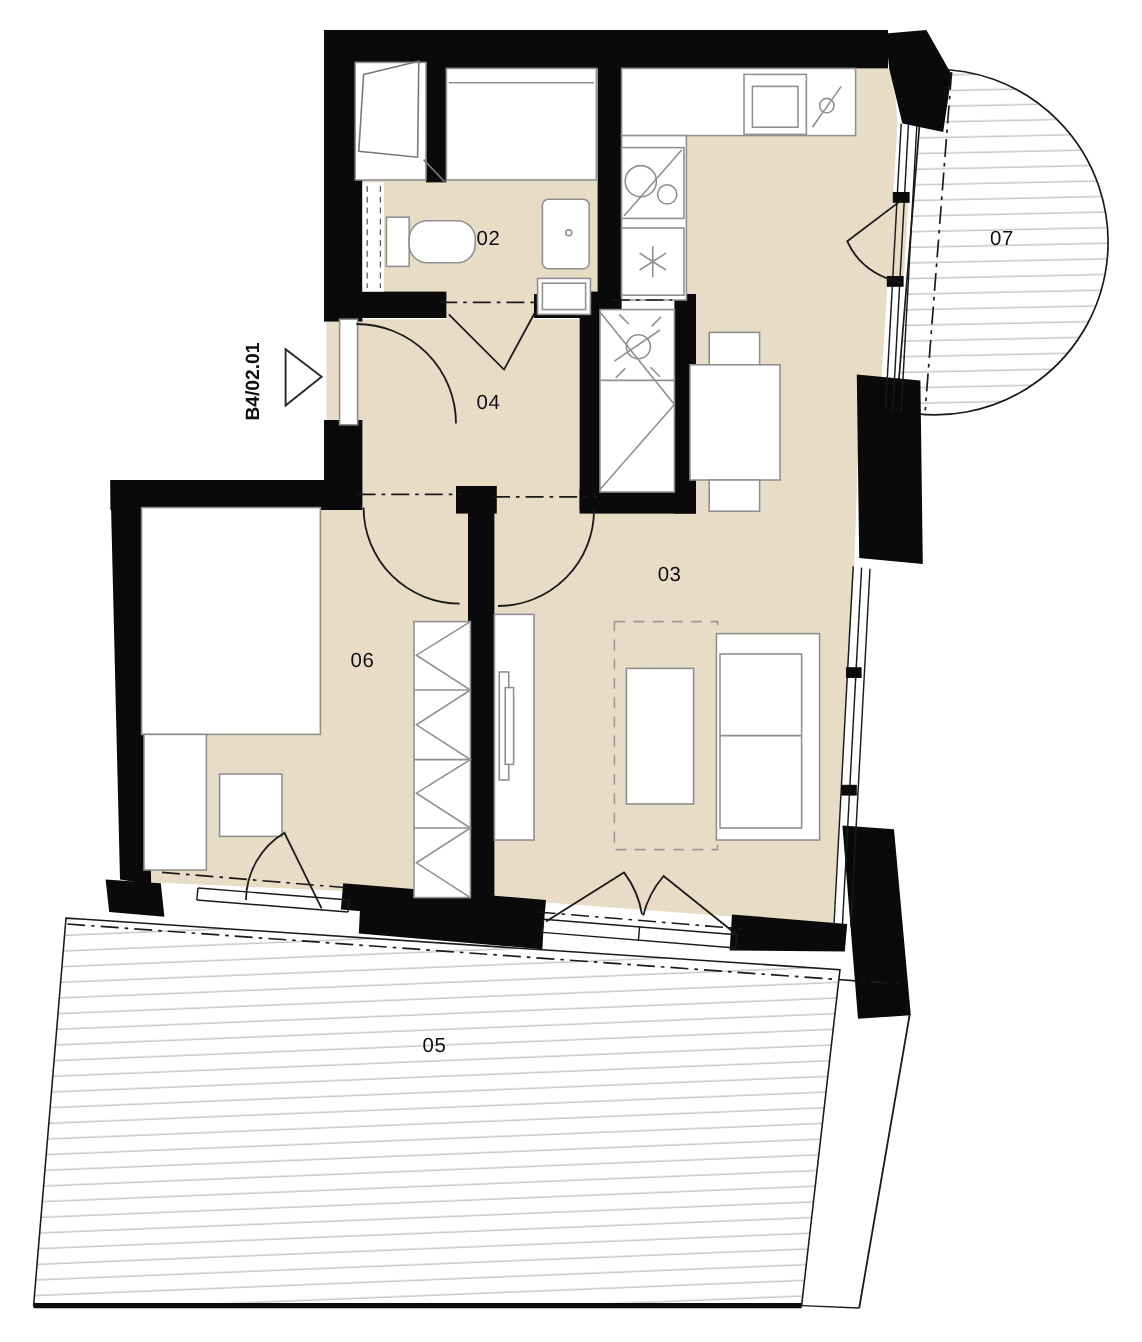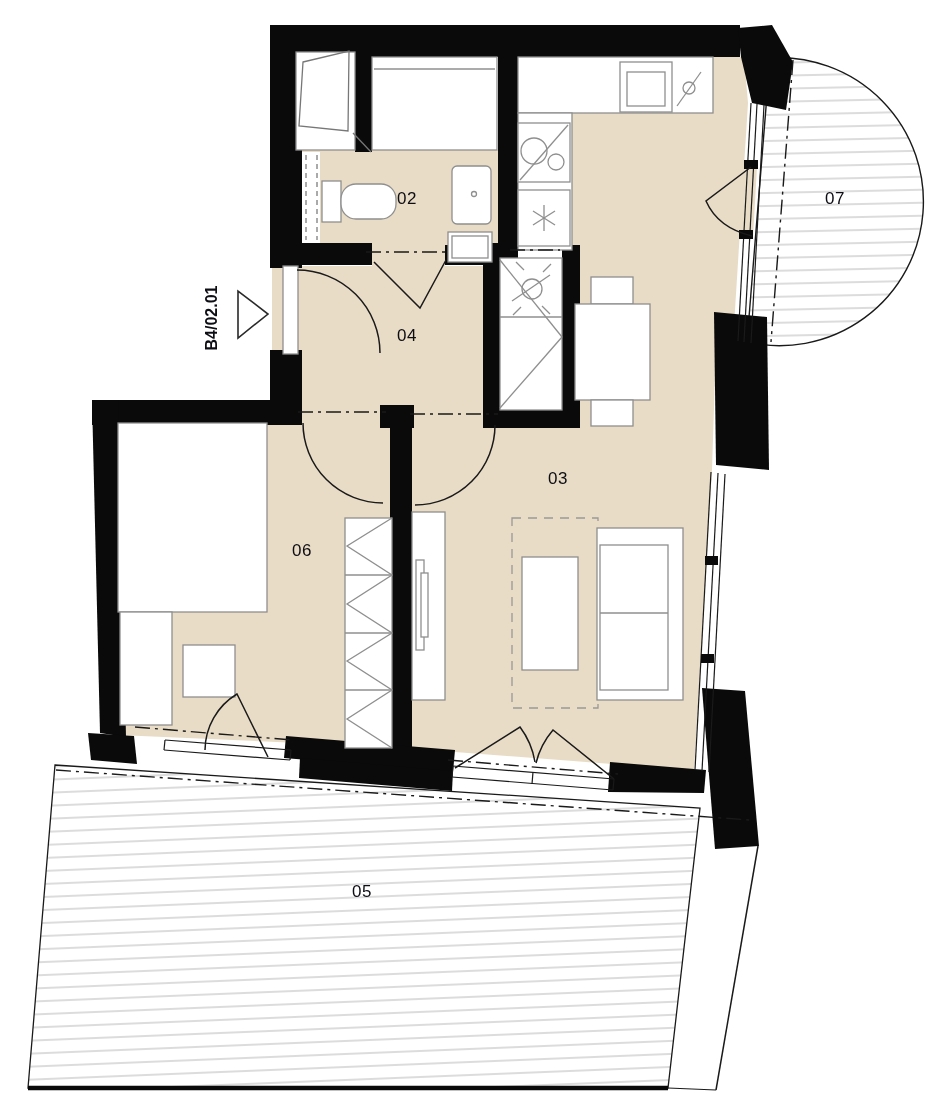--- a/index.html
+++ b/index.html
@@ -252,17 +252,17 @@
     <path d="M 614,779 L 553,730 A 80,80 0 0 0 536,763"></path>
   </g>
 
   <polygon points="238,291 238,338 268,314" fill="#ffffff" stroke="#2a2a2a" stroke-width="1.6"></polygon>
 </svg>
 
 <div class="room-label" style="left:407px;top:336px">04</div>
 <div class="room-label" style="left:407px;top:199px">02</div>
 <div class="room-label" style="left:558px;top:479px">03</div>
 <div class="room-label" style="left:302px;top:551px">06</div>
-<div class="room-label" style="left:362px;top:892px">05</div>
+<div class="room-label" style="left:362px;top:872px">05</div>
 <div class="room-label" style="left:835px;top:199px">07</div>
 <div class="unit-label" style="left:212px;top:318px">B4/02.01</div>
 
 </div>
 
 </body></html>

